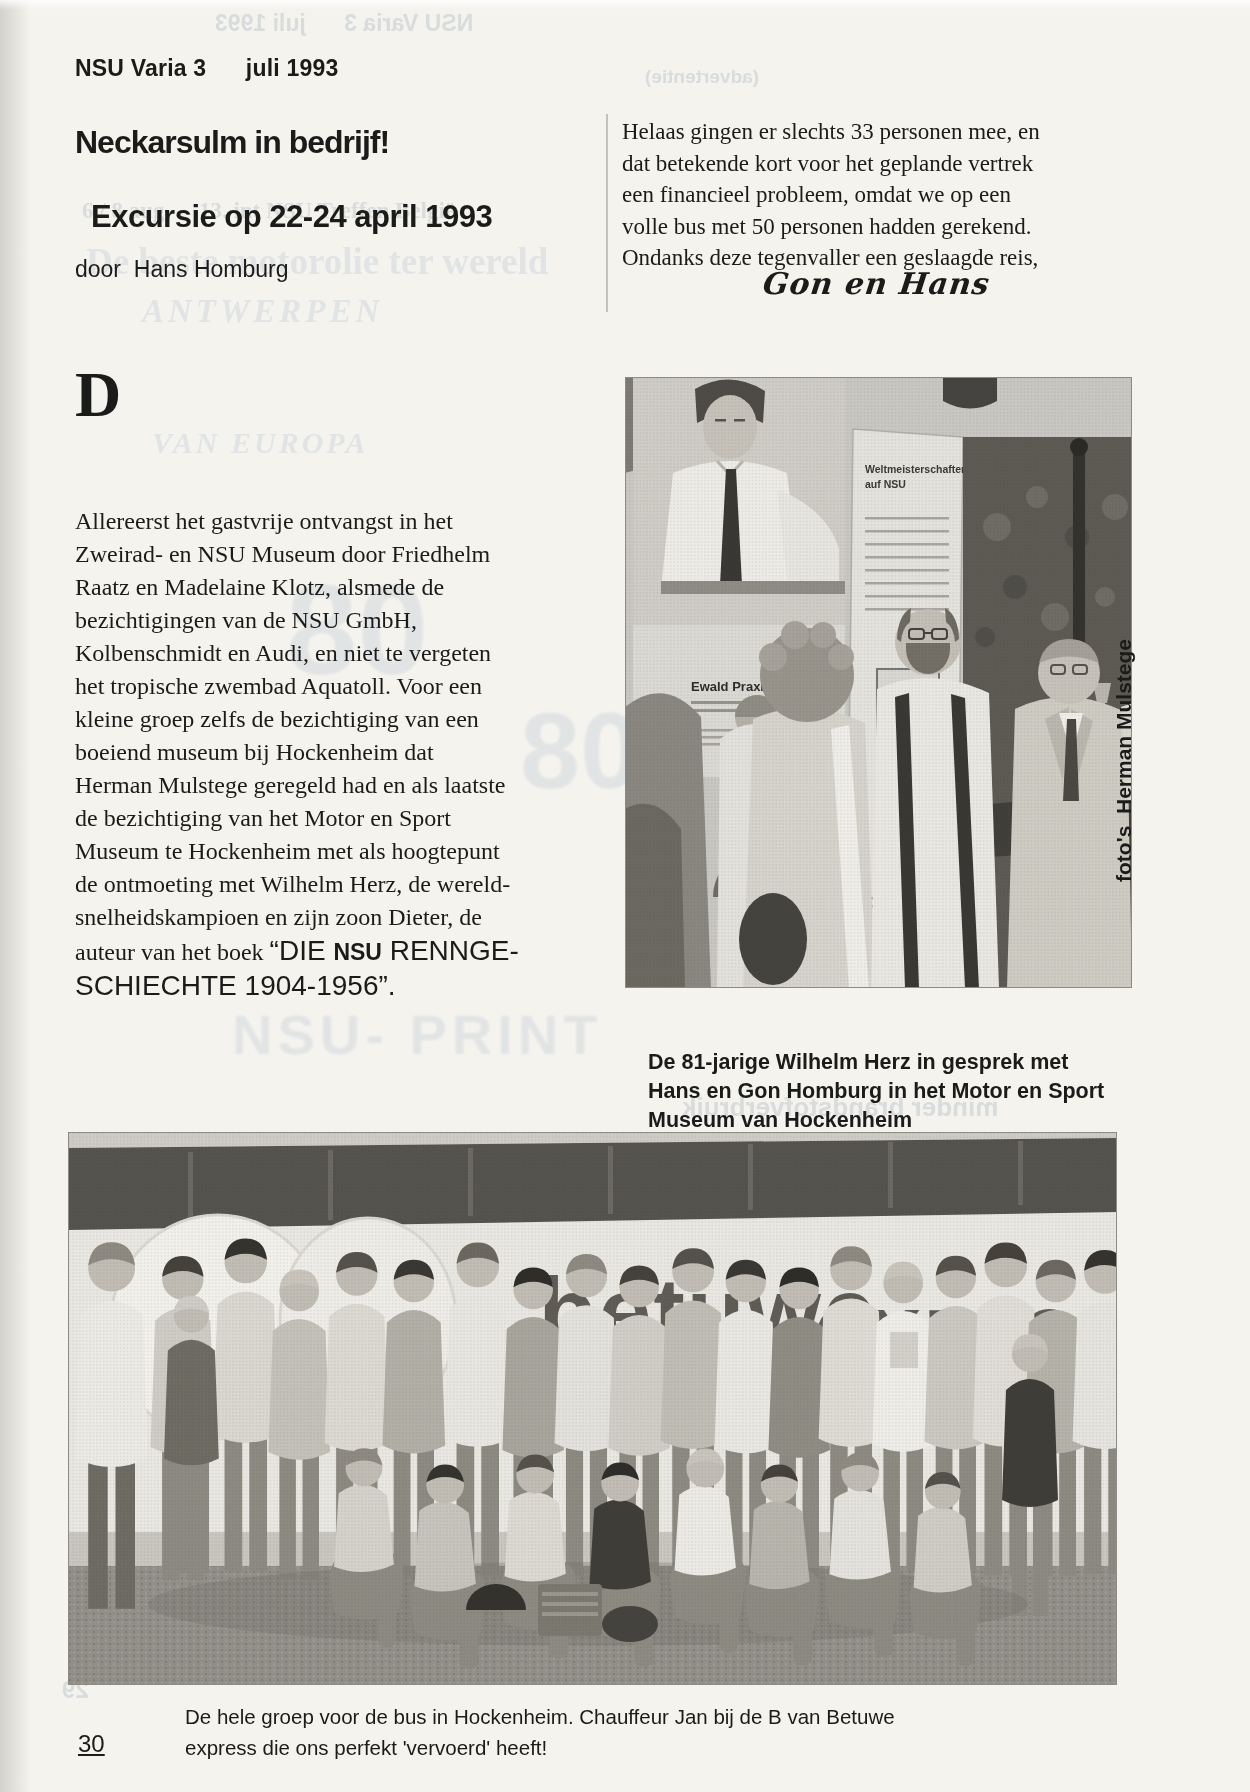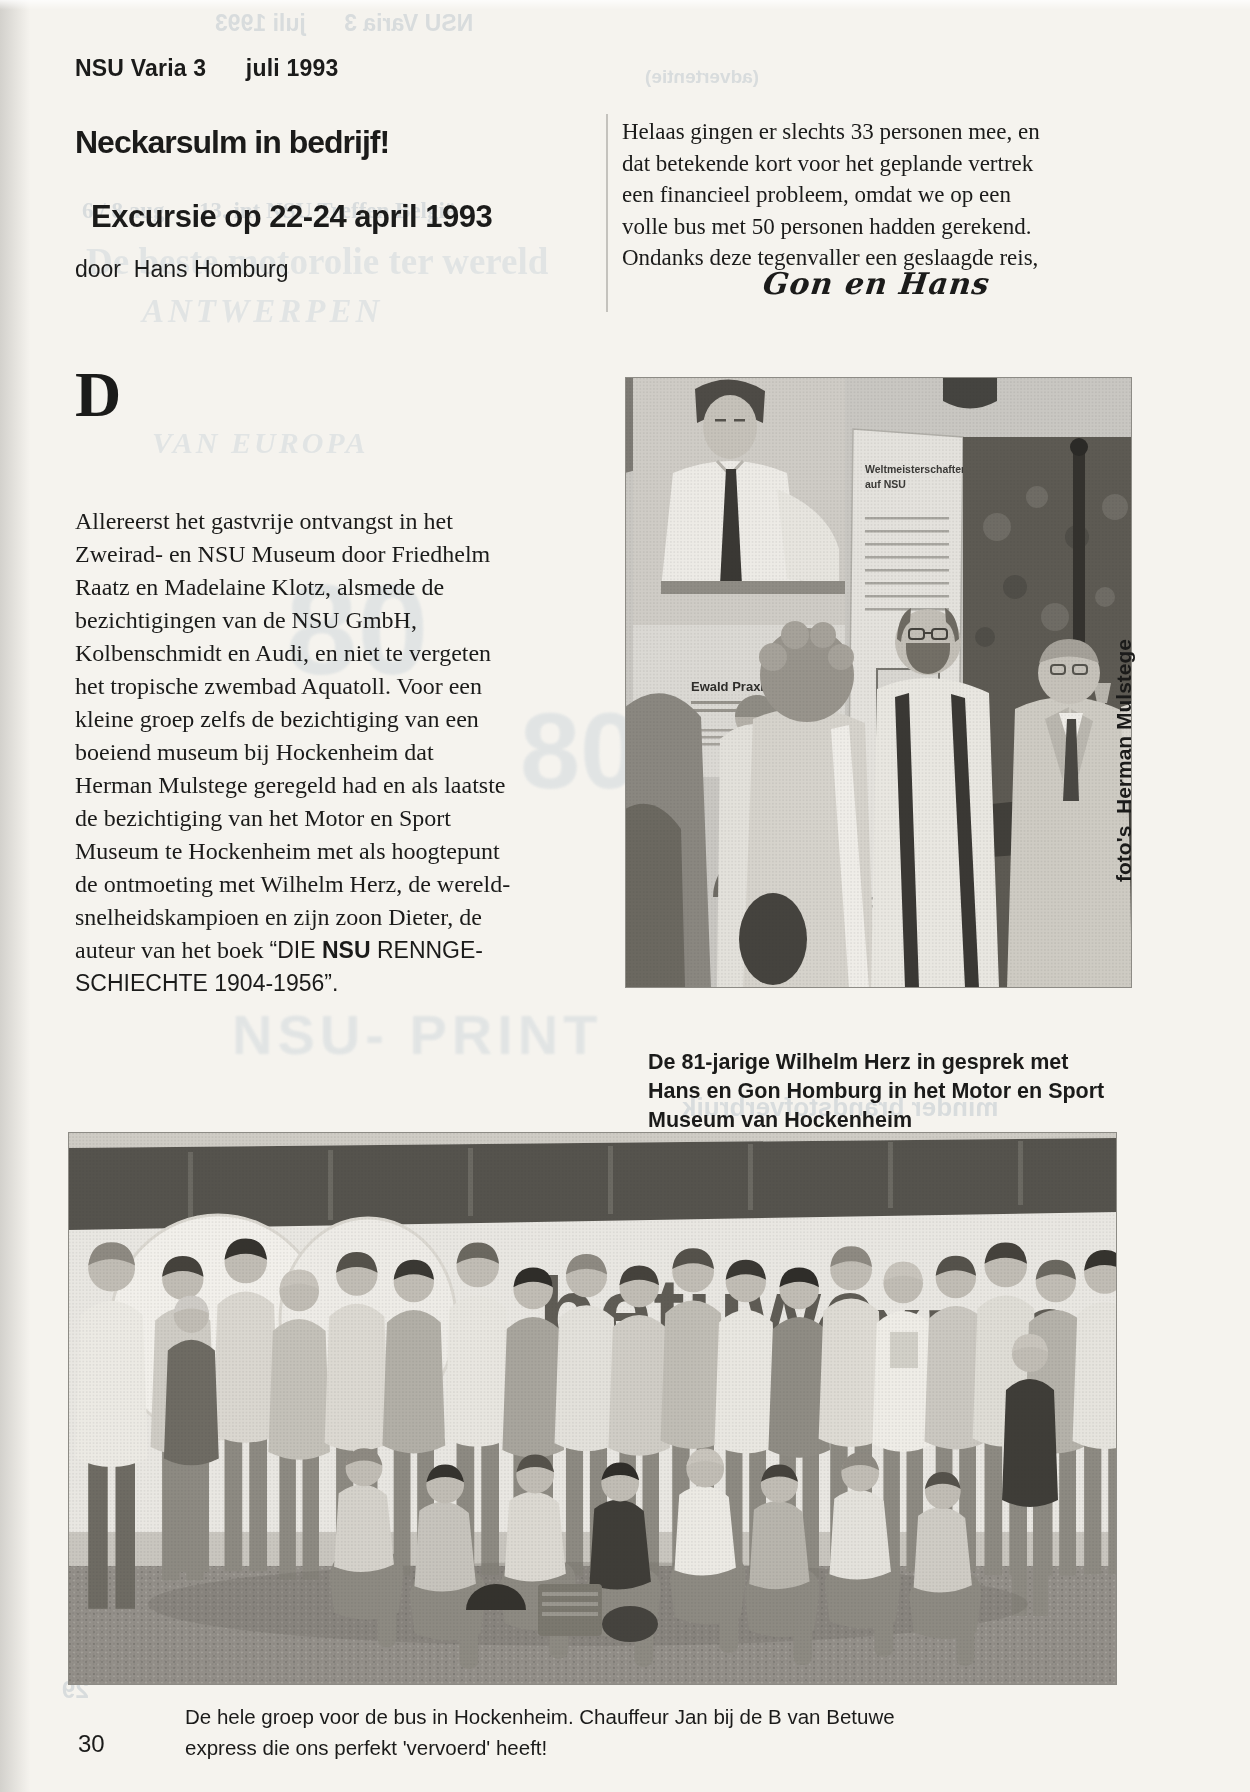--- a/index.html
+++ b/index.html
@@ -21,27 +21,27 @@
   .title{font-size:32px;font-weight:bold;letter-spacing:-1px;}
   .subtitle{font-size:31px;font-weight:bold;letter-spacing:-.5px;}
   .byline{font-size:23px;}
   .serif{font-family:"Liberation Serif",serif;}
   .rightcol{width:484px;font-size:23px;line-height:31.5px;}
   .signature{font-family:"DejaVu Serif",serif;font-style:italic;font-weight:bold;font-size:30px;
              transform:skewX(-7deg);letter-spacing:1px;text-align:right;width:368px;}
   .intro{width:488px;font-size:25px;font-weight:bold;line-height:34.5px;}
   .dropcap{float:left;font-size:64px;line-height:58px;height:64px;padding-right:7px;font-weight:bold;}
   .bodypara{width:506px;font-size:24px;line-height:33px;}
-  .booktitle{font-family:"Liberation Sans",sans-serif;font-size:23px;}
+  .booktitle{font-family:"Liberation Sans",sans-serif;font-size:28px;}
   .booktitle-bold{font-family:"Liberation Sans",sans-serif;font-size:23px;font-weight:bold;}
   .divider{width:2px;background:#b3b1ac;opacity:.75;z-index:3;}
   .caption{font-size:21.5px;font-weight:bold;line-height:29px;}
   .caption2{font-size:20.5px;font-weight:normal;line-height:30.5px;width:780px;}
   .credit{font-size:21px;font-weight:bold;transform:rotate(-90deg);transform-origin:0 0;white-space:pre;}
-  .pagenum{font-size:24px;}
+  .pagenum{font-size:24px;text-decoration:underline;}
   figure{margin:0;z-index:3;}
   svg text{font-family:"Liberation Sans",sans-serif;}
 </style>
 </head>
 <body>
 
 <div class="page">
 
   <div class="abs edge-left"></div>
   <div class="abs edge-top"></div>

